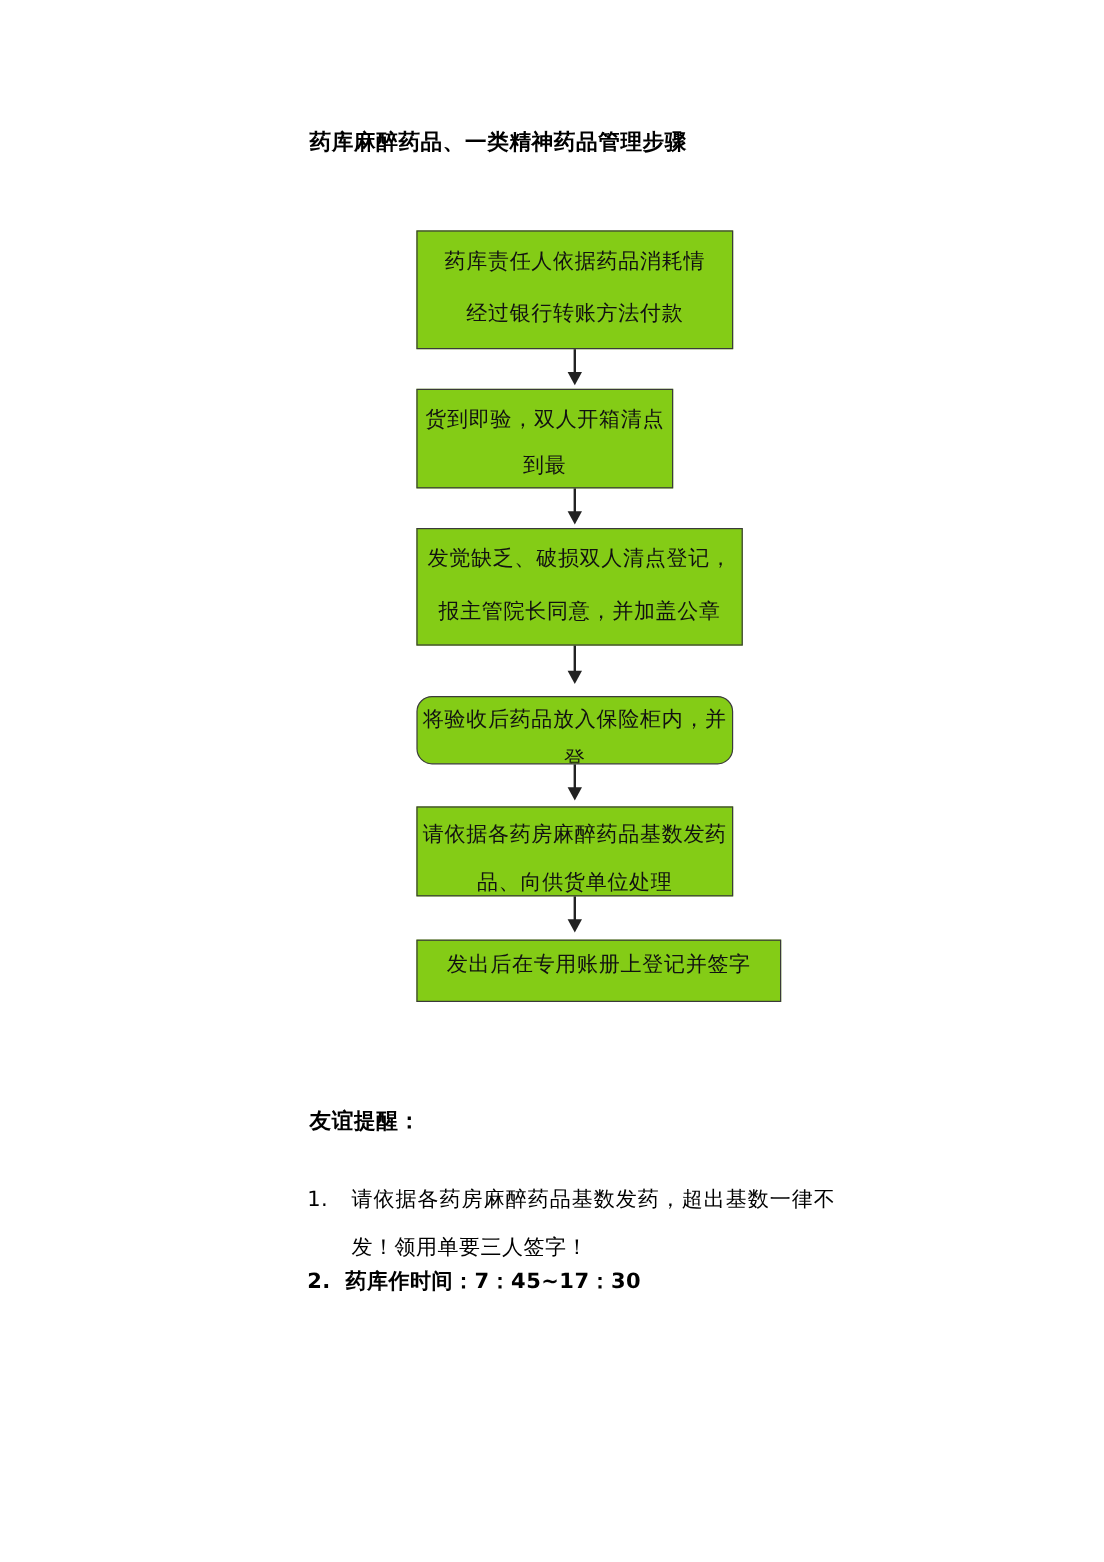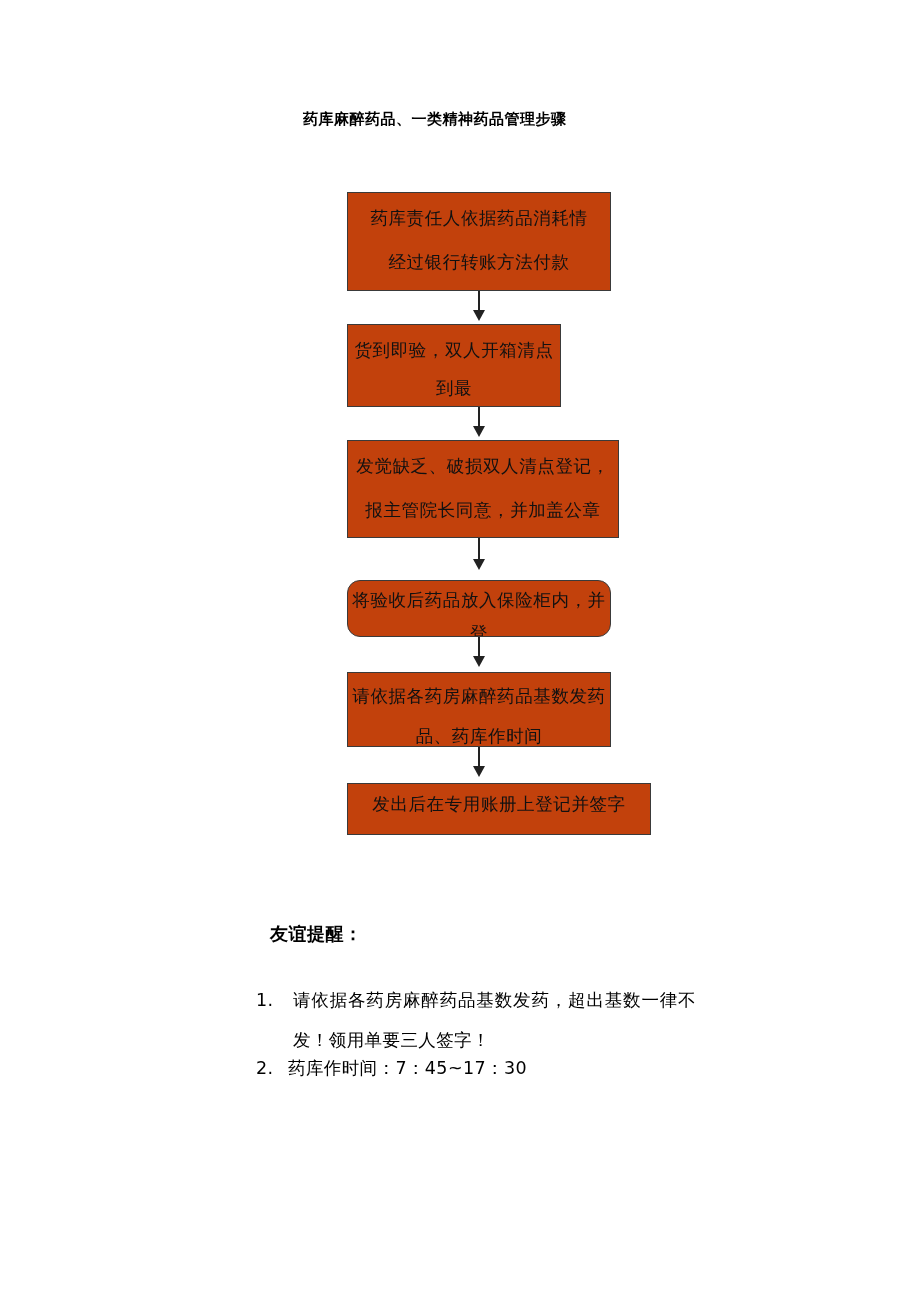--- a/index.html
+++ b/index.html
@@ -23,42 +23,41 @@
     height: 1302px;
     overflow: hidden;
   }
 
   
   .doc-title {
     position: absolute;
     left: 258px;
     top: 104px;
     width: 420px;
-    font-size: 15px;
+    font-size: 18px;
     font-weight: bold;
     letter-spacing: 0.5px;
     line-height: 30px;
     font-family: "DejaVu Sans", "Liberation Sans", sans-serif;
     white-space: nowrap;
-    margin-left: 45px;
   }
 
   
   .flow {
     position: absolute;
     left: 0;
     top: 0;
     width: 920px;
   }
 
   .fbox {
     position: absolute;
     box-sizing: border-box;
     border: 1.2px solid #3a3a3a;
-    background: #c2410c;
+    background: #84cc16;
     overflow: hidden;
     text-align: center;
   }
 
   .fbox .ftext {
     font-size: 17.5px;
     line-height: 38px;
     letter-spacing: 0.6px;
     font-family: "DejaVu Sans", "Liberation Sans", sans-serif;
     color: #111111;
@@ -83,21 +82,20 @@
 
   
   .notes-heading {
     position: absolute;
     left: 258px;
     top: 922px;
     font-size: 18px;
     font-weight: bold;
     letter-spacing: 0.5px;
     font-family: "DejaVu Sans", "Liberation Sans", sans-serif;
-    margin-left: 12px;
   }
 
   .note-item {
     position: absolute;
     left: 256px;
     width: 440px;
     font-size: 17.5px;
     line-height: 40px;
     letter-spacing: 0.4px;
     font-family: "DejaVu Sans", "Liberation Sans", sans-serif;
@@ -124,20 +122,21 @@
     width: 440px;
     height: 21px;
     overflow: hidden;
   }
   .note-clip .inner {
     font-size: 17.5px;
     line-height: 40px;
     letter-spacing: 0.4px;
     margin-top: -10px;
     white-space: nowrap;
+    font-weight: bold;
   }
   .note-clip .note-num { position: static; display: inline-block; width: 32px; }
 </style>
 </head>
 <body>
 
 <div class="page">
 
   <div class="doc-title">药库麻醉药品、一类精神药品管理步骤</div>
 
@@ -166,21 +165,21 @@
 
     <div class="fbox" style="left:347px; top:580px; width:264px; height:57px;border-radius:13px;">
       <div class="ftext" style="line-height:33px; padding-top:3px;">将验收后药品放入保险柜内，并登</div>
 
     </div>
     <div class="arrow" style="left:478px; top:637px; height:22px;"></div>
     <div class="arrowhead" style="left:473px; top:656px;"></div>
 
     <div class="fbox pad-top" style="left:347px; top:672px; width:264px; height:75px;">
       <div class="ftext" style="line-height:34px;">请依据各药房麻醉药品基数发药</div>
-      <div class="ftext" style="line-height:34px;">品、药库作时间</div>
+      <div class="ftext" style="line-height:34px;">品、向供货单位处理</div>
     </div>
     <div class="arrow" style="left:478px; top:747px; height:22px;"></div>
     <div class="arrowhead" style="left:473px; top:766px;"></div>
 
     <div class="fbox" style="left:347px; top:783px; width:304px; height:52px;">
       <div class="ftext" style="line-height:32px; padding-top:4px;">发出后在专用账册上登记并签字</div>
     </div>
 
   </div>
 

